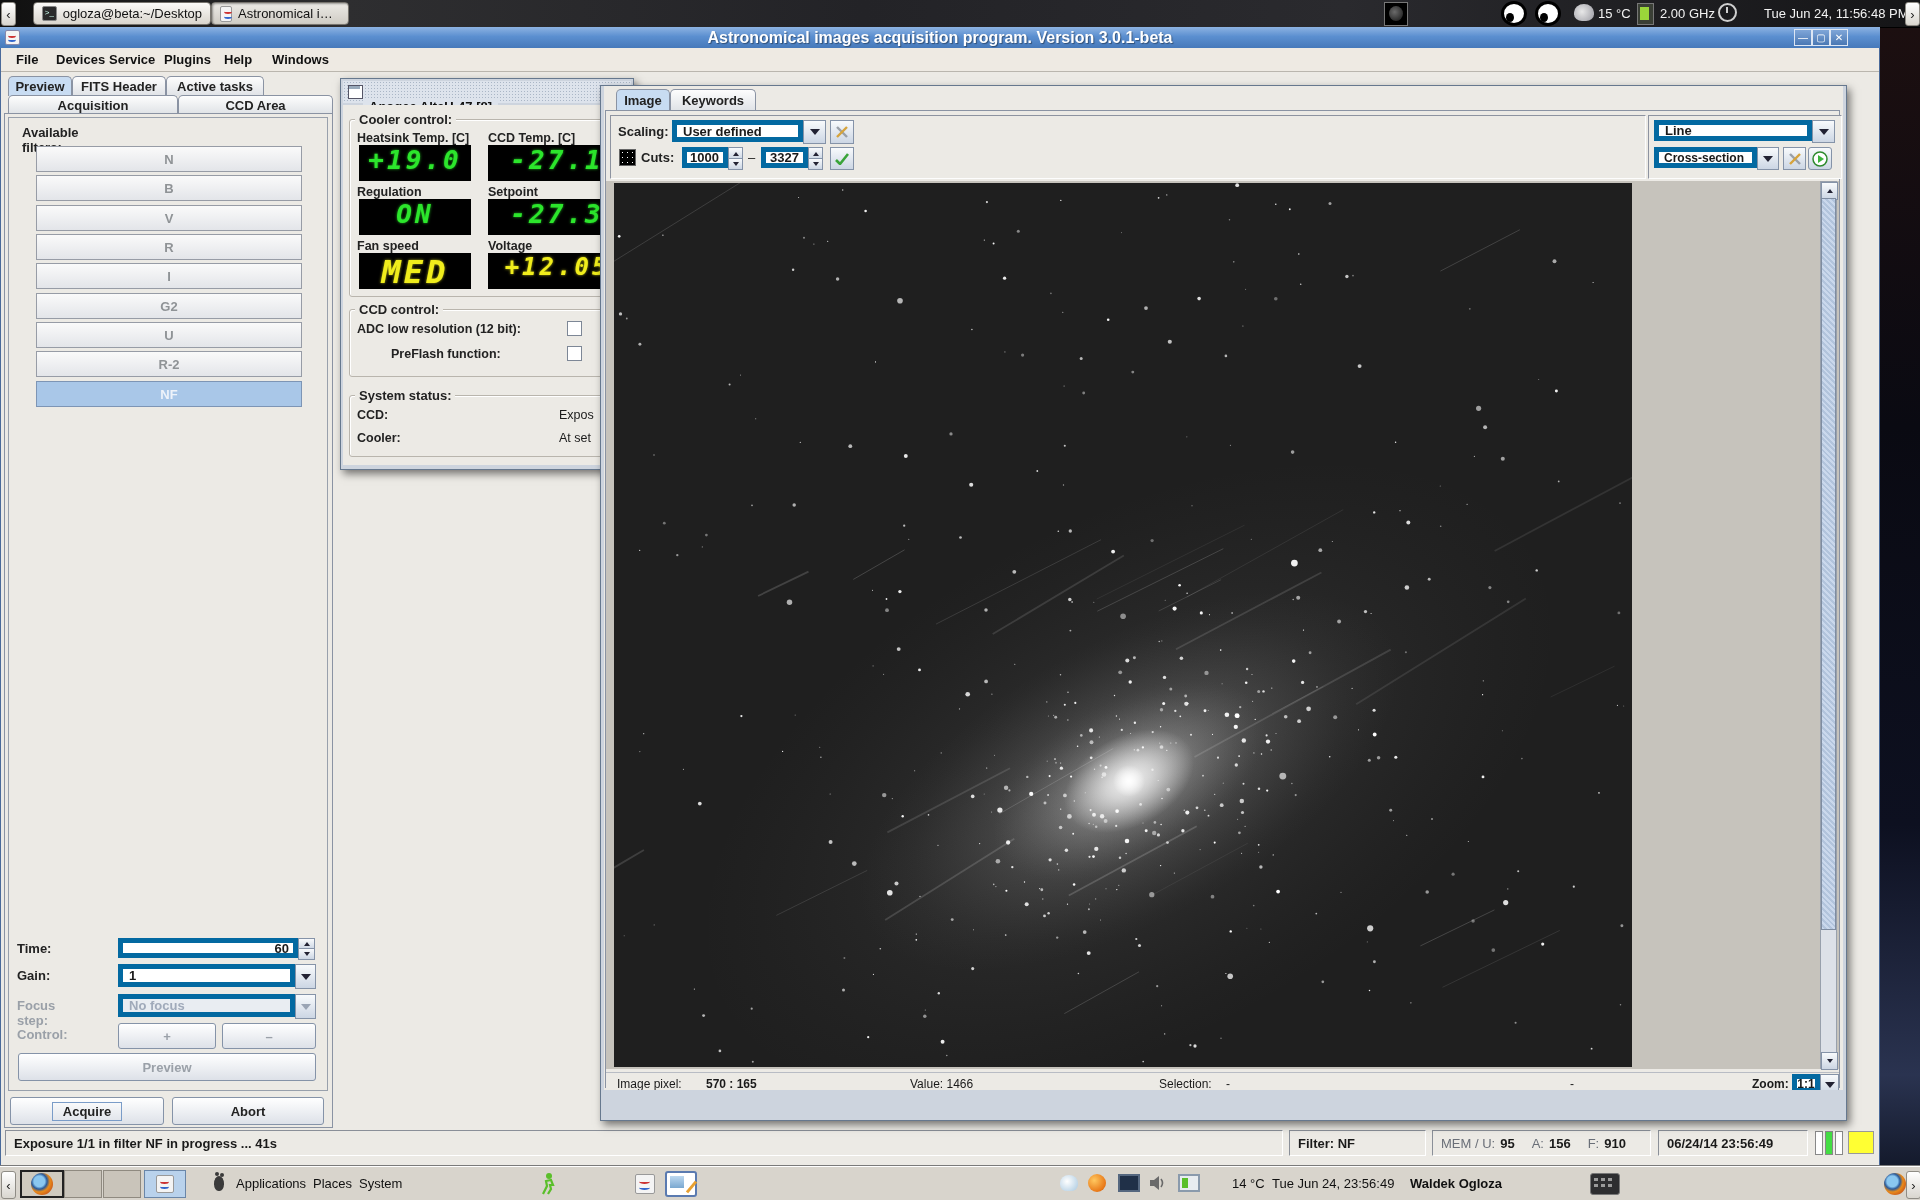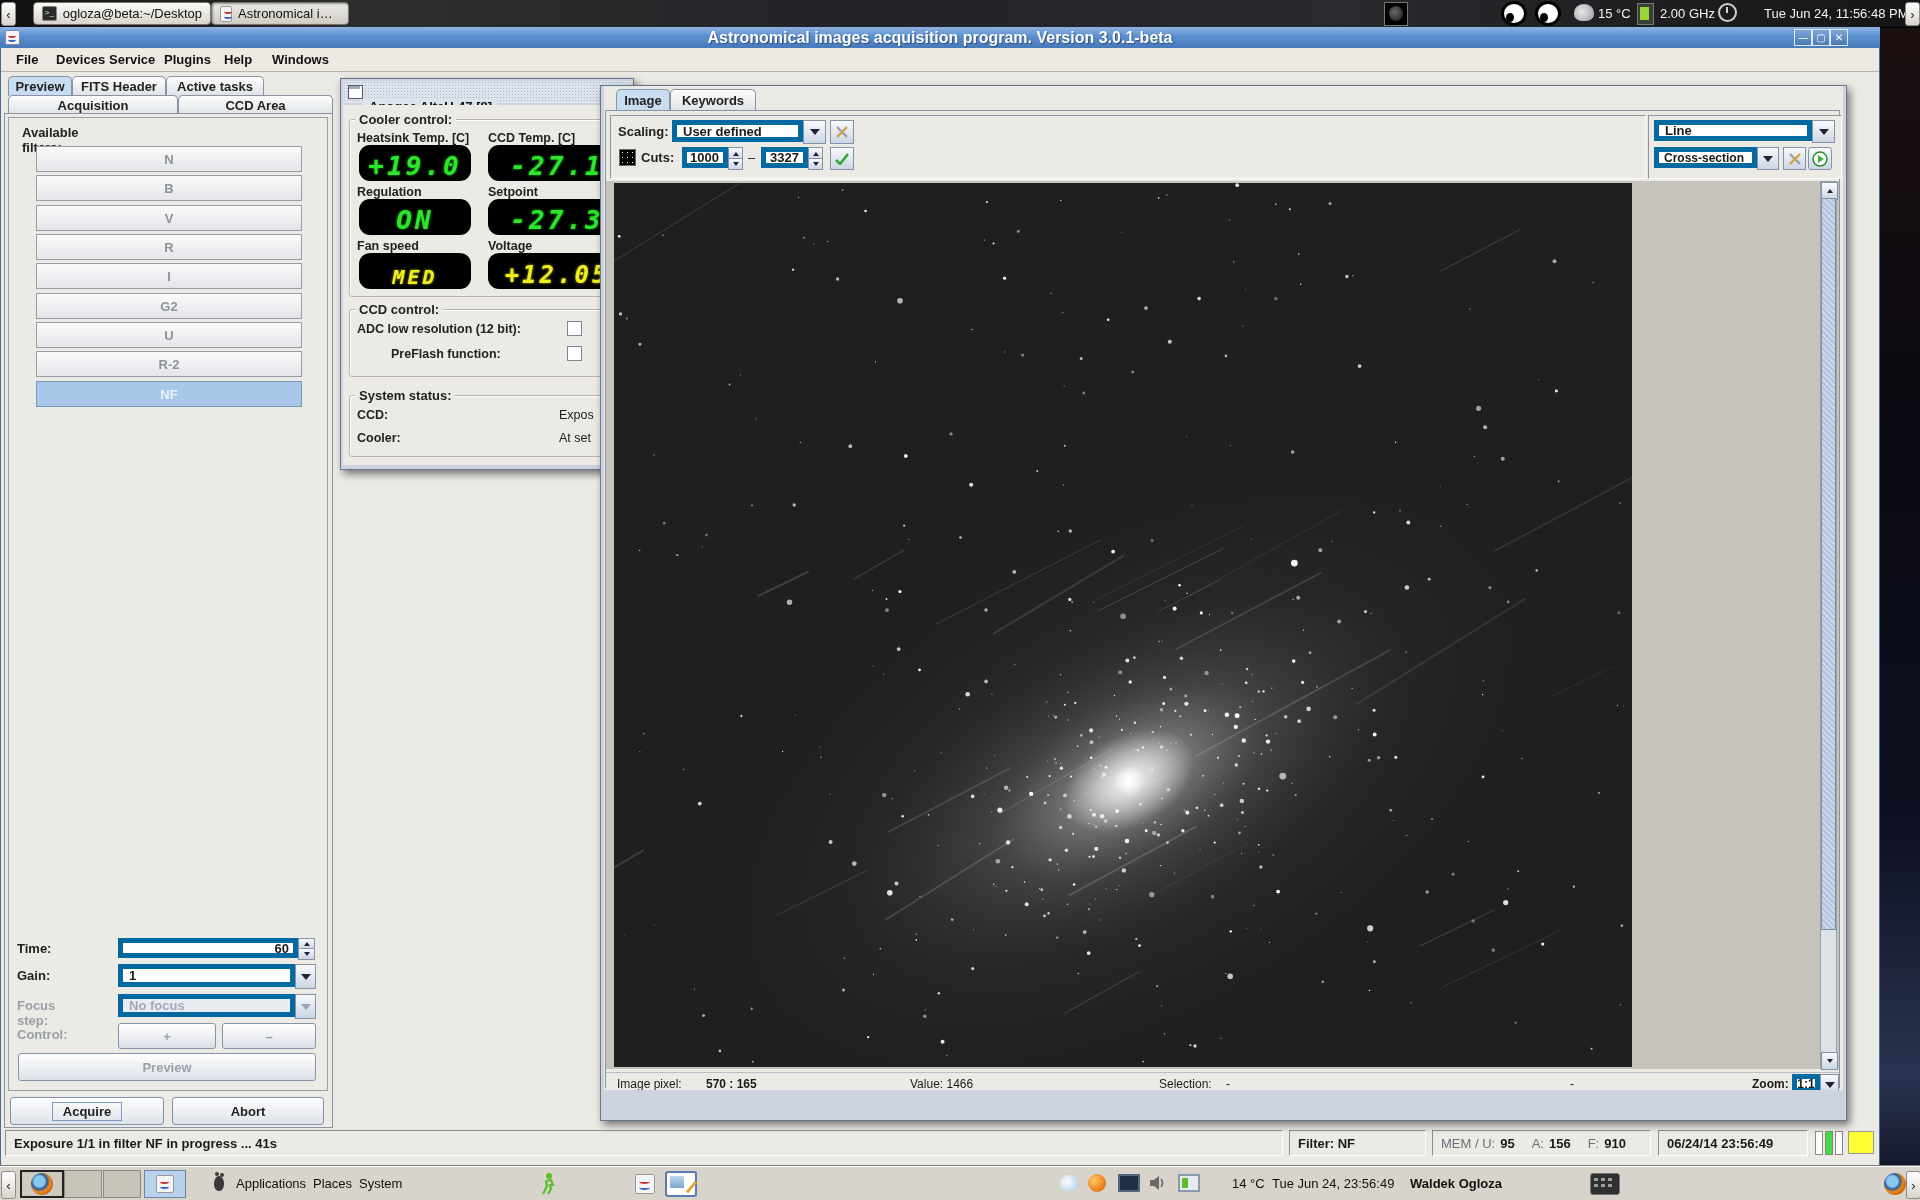--- a/index.html
+++ b/index.html
@@ -40,22 +40,22 @@
   .tri-dn-s{width:0;height:0;border-left:3px solid transparent;border-right:3px solid transparent;border-top:4px solid #223;}
   .sunken{border:1px solid #8d93a0;border-right-color:#fdfdfd;border-bottom-color:#fdfdfd;}
   .statusbox{border:1px solid #8a8f98;border-right-color:#fff;border-bottom-color:#fff;
        display:flex;align-items:center;background:#eceae5;}
   .group{border:1px solid #b9b5ad;border-radius:3px;box-shadow:inset 1px 1px 0 #fff;}
   .group-label{background:#eceae5;padding:0 4px;font-weight:bold;color:#222;}
   .tab{border:1px solid #8a93a3;border-bottom:none;border-radius:5px 5px 0 0;
        background:linear-gradient(#fdfdfd,#dfe2e6);display:flex;align-items:center;justify-content:center;
        font-weight:bold;font-size:13px;color:#222;}
   .tab.sel{background:#c8dcf2;}
-  .seg7{background:#000;display:flex;align-items:flex-end;justify-content:center;
-       font-family:"DejaVu Sans Mono",monospace;font-weight:bold;font-style:italic;letter-spacing:3px;border-radius:11px;}
+  .seg7{background:#000;display:flex;align-items:flex-start;justify-content:center;
+       font-family:"DejaVu Sans Mono",monospace;font-weight:bold;font-style:italic;letter-spacing:3px;}
   .segg{color:var(--seg-green);text-shadow:0 0 3px rgba(40,220,40,.8);}
   .segy{color:var(--seg-yellow);text-shadow:0 0 3px rgba(220,220,30,.8);}
   .checkbox{width:13px;height:13px;background:#fff;border:1px solid #7d8796;}
   .iframe{background:#cdd4de;border:1px solid #66788e;box-shadow:3px 4px 8px rgba(0,0,0,.5);}
   .iframe-titlebar{background:#dde3ec;background-image:radial-gradient(#aab6c6 1px,rgba(0,0,0,0) 1px);
        background-size:3px 3px;display:flex;align-items:center;}
   .title-patch{background:#dde3ec;padding:0 6px;font-weight:bold;color:#111;white-space:nowrap;margin-top:28px;}
   .lbl{font-weight:bold;color:#222;}
   .lbl.dis{color:#9aa0a8;}
   .scroll-track{background:#dde1e8;border:1px solid #98a0ac;}
@@ -245,21 +245,21 @@
     <span class="abs lbl nw" style="left:145px;top:80px;font-size:12.5px;">Setpoint</span>
     <div class="abs seg7" style="left:16px;top:94px;width:112px;height:36px;font-size:26px;">
       <span class="segg">ON</span>
       </div>
     <div class="abs seg7" style="left:145px;top:94px;width:138px;height:36px;font-size:26px;">
       <span class="segg">-27.3</span>
       </div>
 
     <span class="abs lbl nw" style="left:14px;top:134px;font-size:12.5px;">Fan speed</span>
     <span class="abs lbl nw" style="left:145px;top:134px;font-size:12.5px;">Voltage</span>
-    <div class="abs seg7" style="left:16px;top:148px;width:112px;height:36px;font-size:20px;">
+    <div class="abs seg7" style="left:16px;top:148px;width:112px;height:36px;font-size:32px;">
       <span class="segy">MED</span>
       </div>
     <div class="abs seg7" style="left:145px;top:148px;width:138px;height:36px;font-size:24px;">
       <span class="segy">+12.05</span>
       </div>
 
     <div class="abs group" style="left:6px;top:204px;width:276px;height:66px;"></div>
     <span class="abs group-label" style="left:12px;top:197px;">CCD control:</span>
     <span class="abs lbl nw" style="left:14px;top:217px;font-size:12.5px;">ADC low resolution (12 bit):</span>
     <div class="abs checkbox" style="left:224px;top:216px;"></div>

